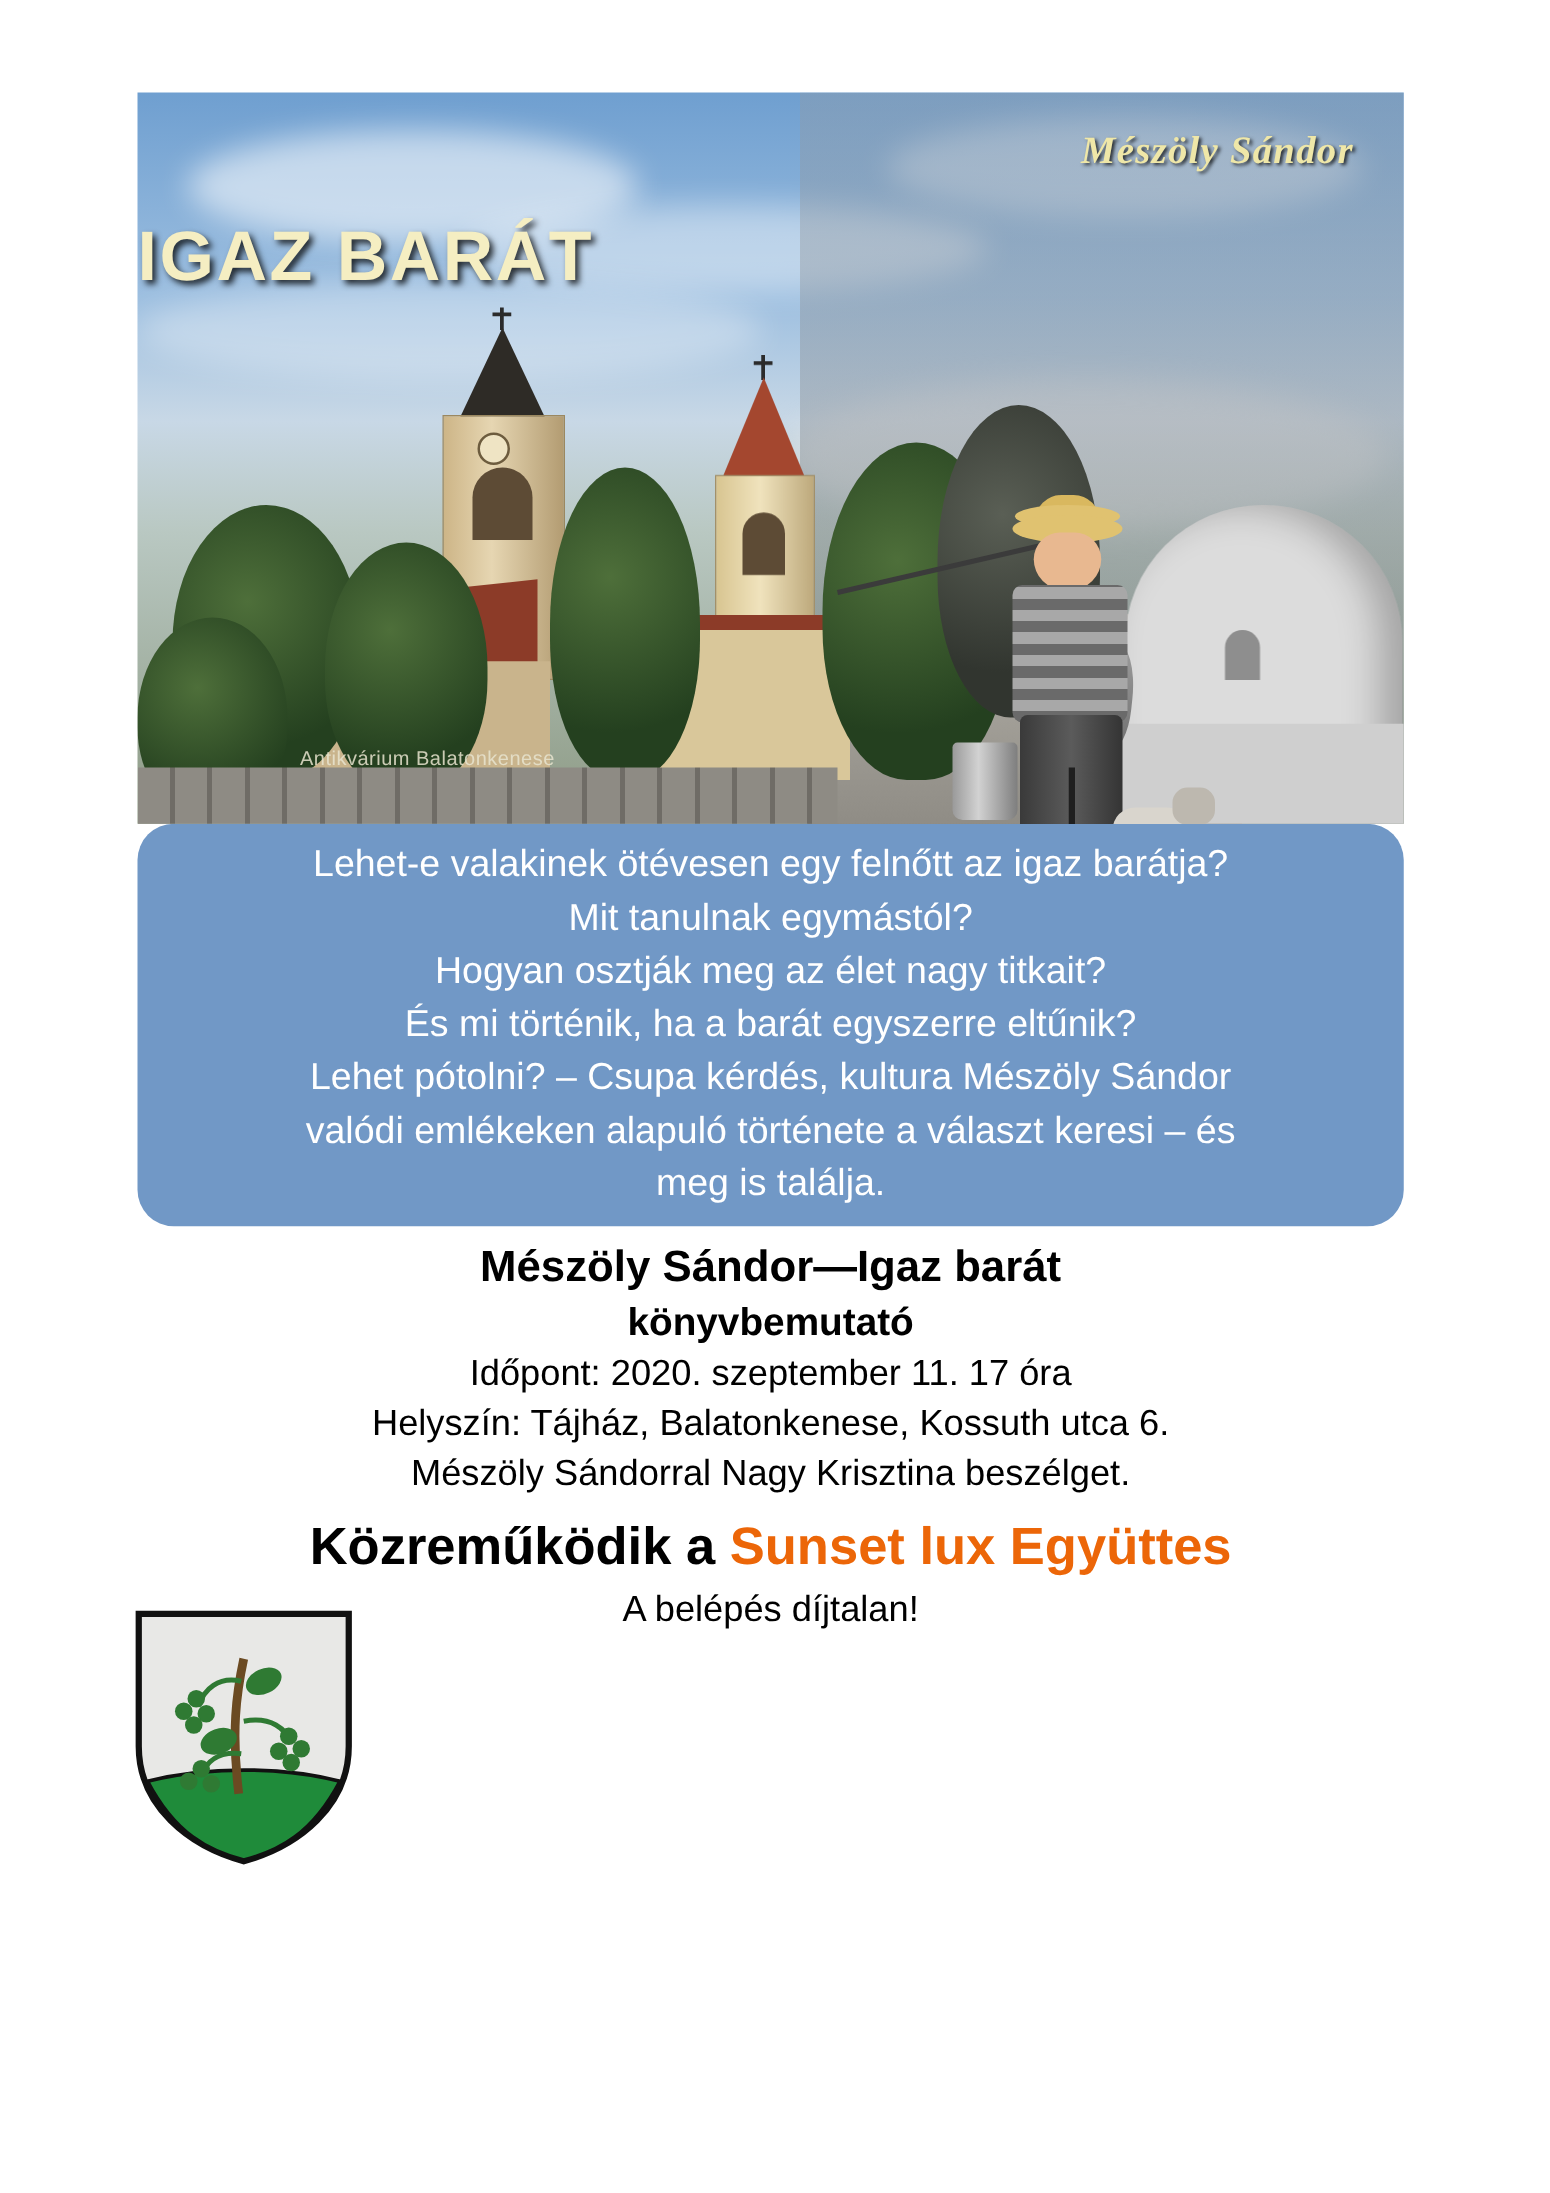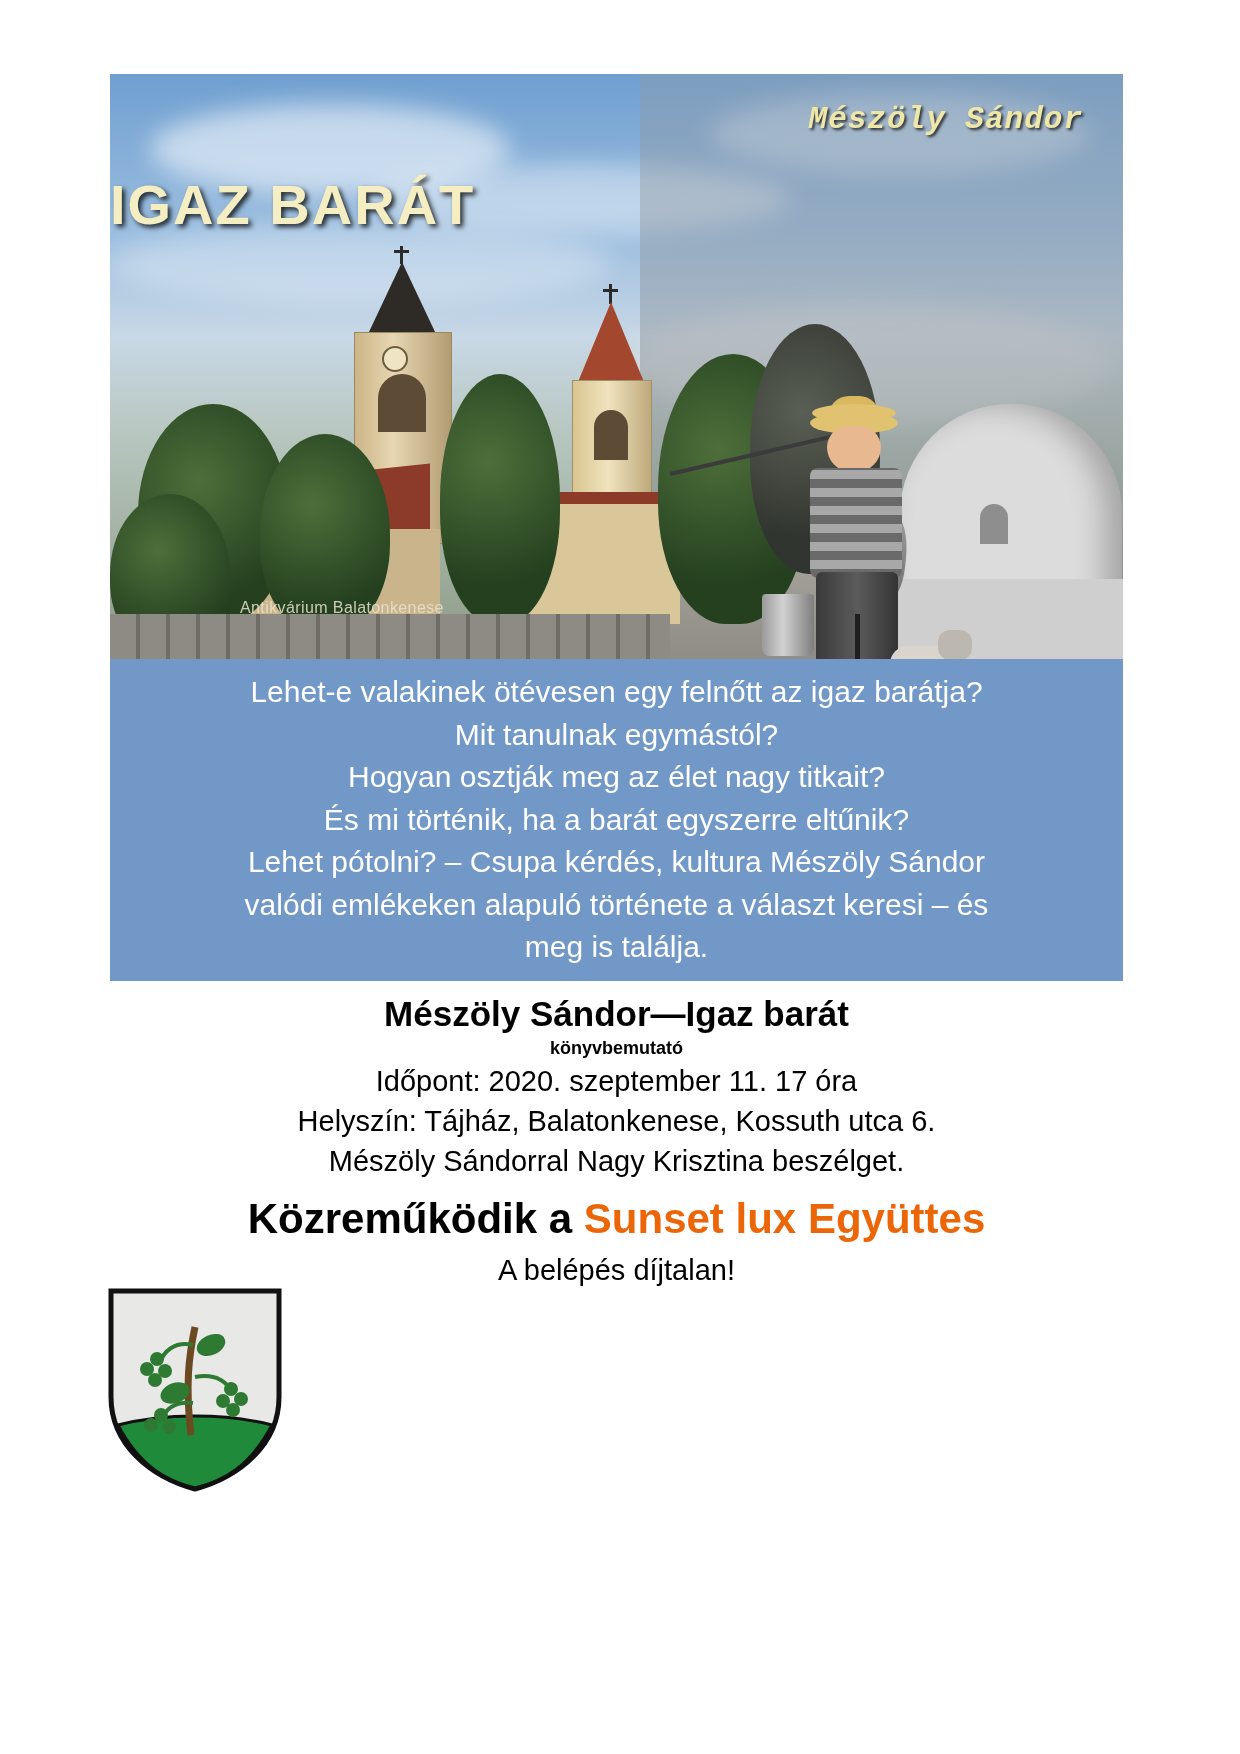--- a/index.html
+++ b/index.html
@@ -210,21 +210,21 @@
   }
   .dog-head {
     position: absolute; left: 828px; top: 556px; width: 34px; height: 30px;
     background: #bdb8af; border-radius: 12px;
   }
 
   
   .hero-author {
     position: absolute; left: 0; right: 40px; top: 28px;
     text-align: right;
-    font-family: Liberation Mono, monospace;
+    font-family: Liberation Serif, serif;
     font-style: italic;
     font-weight: bold;
     font-size: 31px;
     color: #efe7a8;
     text-shadow: 2px 2px 3px rgba(0,0,0,0.75);
     letter-spacing: 1px;
   }
   .hero-title {
     position: absolute; left: 0; right: 38px; top: 98px;
     font-family: "Liberation Sans", sans-serif;
@@ -246,20 +246,21 @@
     position: absolute;
     left: 110px;
     top: 659px;
     width: 1013px;
     height: 322px;
     background: #7198c6;
     color: #ffffff;
     display: flex;
     align-items: center;
     justify-content: center;
+    border-radius: 29px;
   }
   .blue-inner {
     width: 100%;
     text-align: center;
     font-size: 30px;
     line-height: 1.42;
     padding: 0 26px;
     box-sizing: border-box;
   }
   .blue-inner div { white-space: nowrap; }
@@ -272,21 +273,21 @@
     width: 1013px;
     text-align: center;
     color: #000000;
   }
   .d-title {
     font-size: 35px;
     font-weight: bold;
     line-height: 1.25;
   }
   .d-sub {
-    font-size: 18px;
+    font-size: 31px;
     font-weight: bold;
     line-height: 1.4;
   }
   .d-line {
     font-size: 29px;
     line-height: 1.38;
   }
   .d-band {
     font-size: 42px;
     font-weight: bold;

